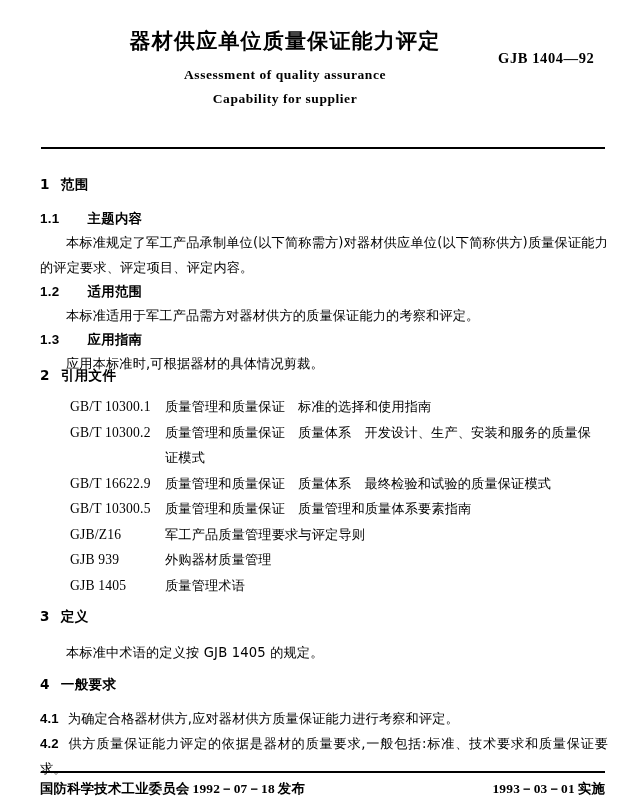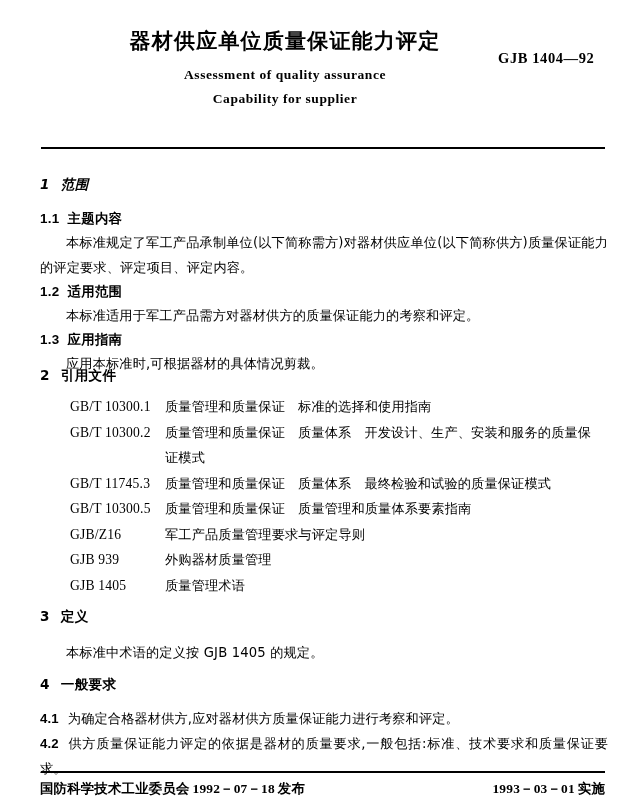--- a/index.html
+++ b/index.html
@@ -100,21 +100,21 @@
     letter-spacing: 0.3px;
     white-space: nowrap;
   }
   .h-sec .num { margin-right: 11px; }
   .h-sub {
     font-weight: bold;
     font-size: 13.4px;
     letter-spacing: 0.3px;
     white-space: nowrap;
   }
-  .h-sub .num { margin-right: 8px; font-family: "Liberation Sans", sans-serif; }
+  .h-sub .num { margin-right: 28px; font-family: "Liberation Sans", sans-serif; }
   .para {
     text-align: justify;
     text-justify: inter-character;
     letter-spacing: 0.15px;
   }
   .para.indent { text-indent: 26px; }
   .para .lead {
     font-weight: bold;
     margin-right: 9px;
     font-family: "Liberation Sans", sans-serif;
@@ -198,21 +198,21 @@
   <div class="header">
     <div class="doc-title">器材供应单位质量保证能力评定</div>
     <div class="std-number">GJB 1404—92</div>
     <div class="subtitle subtitle-1">Assessment of quality assurance</div>
     <div class="subtitle subtitle-2">Capability for supplier</div>
   </div>
   <div class="rule rule-top"></div>
 
   <div class="body-area">
 
-    <div class="blk h-sec" style="top:24px;font-style:italic;">
+    <div class="blk h-sec" style="top:24px;">
       <span class="num">1</span><span>范围</span>
     </div>
 
     <div class="blk h-sub" style="top:58px;">
       <span class="num">1.1</span><span>主题内容</span>
     </div>
     <div class="blk para indent" style="top:82px;">本标准规定了军工产品承制单位(以下简称需方)对器材供应单位(以下简称供方)质量保证能力的评定要求、评定项目、评定内容。</div>
 
     <div class="blk h-sub" style="top:131px;">
       <span class="num">1.2</span><span>适用范围</span>
@@ -235,21 +235,21 @@
       </div>
 
       <div class="ref-row">
         <span class="ref-id">GB/T 10300.2</span>
         <span class="ref-title"><span>质量管理和质量保证</span><span class="seg2">质量体系</span><span class="seg3">开发设计、生产、安装和服务的质量保</span></span>
         <span class="ref-cont">证模式</span>
       </div>
 
 
       <div class="ref-row">
-        <span class="ref-id">GB/T 11745.3</span>
+        <span class="ref-id">GB/T 16622.9</span>
         <span class="ref-title"><span>质量管理和质量保证</span><span class="seg2">质量体系</span><span class="seg3">最终检验和试验的质量保证模式</span></span>
       </div>
 
       <div class="ref-row">
         <span class="ref-id">GB/T 10300.5</span>
         <span class="ref-title"><span>质量管理和质量保证</span><span class="seg2">质量管理和质量体系要素指南</span><span class="seg3"></span></span>
       </div>
 
       <div class="ref-row">
         <span class="ref-id">GJB/Z16</span>

